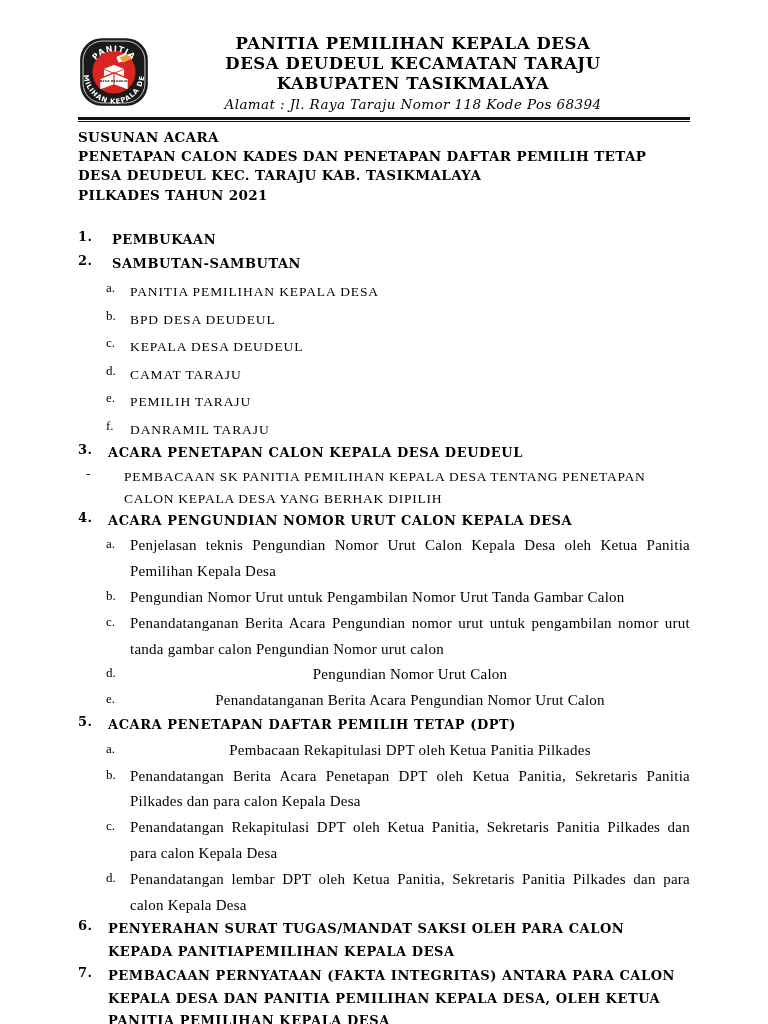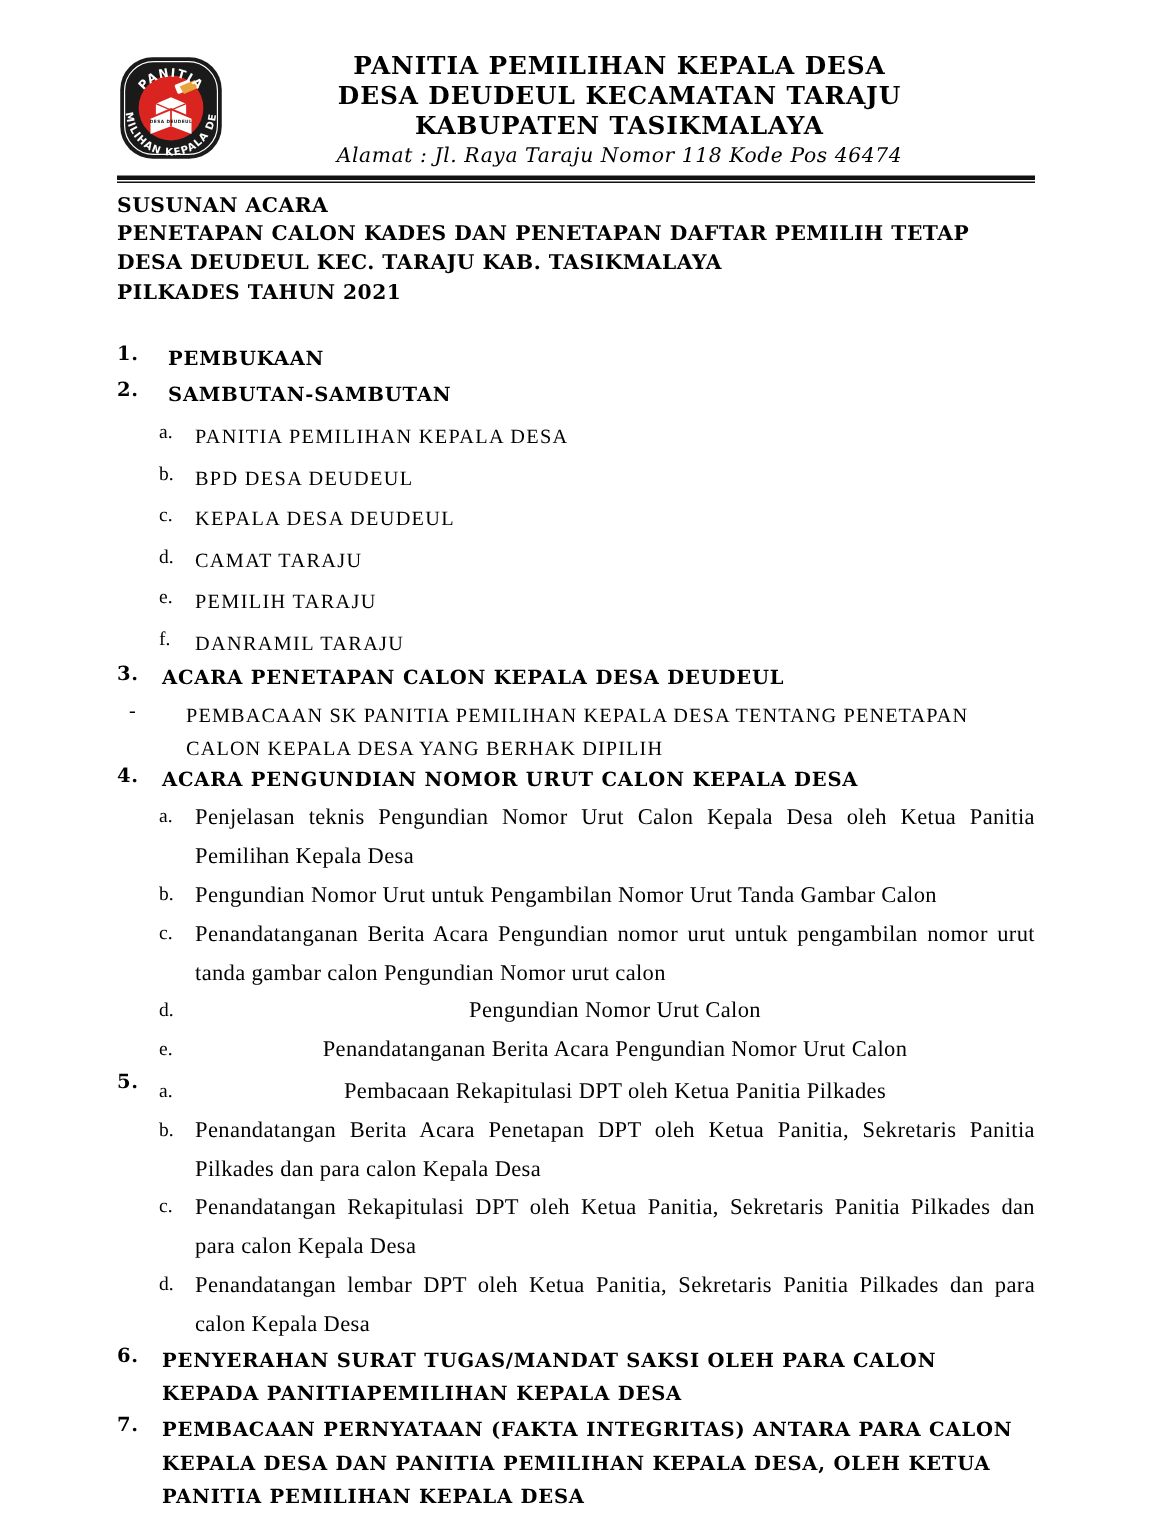--- a/index.html
+++ b/index.html
@@ -221,21 +221,21 @@
             <textPath href="#arcBot" startOffset="50%" text-anchor="middle">PEMILIHAN KEPALA DESA</textPath>
           </text>
           <text x="50" y="64" font-family="DejaVu Sans, sans-serif" font-size="4" font-weight="bold" fill="#1a1a1a" text-anchor="middle" letter-spacing="0.4">DESA DEUDEUL</text>
         </svg>
       </div>
 
       <div class="lh-text">
         <div class="org-line">PANITIA PEMILIHAN KEPALA DESA</div>
         <div class="org-line">DESA DEUDEUL KECAMATAN TARAJU</div>
         <div class="org-line">KABUPATEN TASIKMALAYA</div>
-        <div class="addr-line">Alamat : Jl. Raya Taraju Nomor 118 Kode Pos 46474</div>
+        <div class="addr-line">Alamat : Jl. Raya Taraju Nomor 118 Kode Pos 68394</div>
       </div>
 
     </div>
   </div>
 
   <div class="rule-double"></div>
 
   <div class="title-block">
     <div class="title-line">SUSUNAN ACARA</div>
     <div class="title-line">PENETAPAN CALON KADES DAN PENETAPAN DAFTAR PEMILIH TETAP</div>
@@ -312,20 +312,21 @@
         <span class="sub-text-just nojust">Pengundian Nomor Urut Calon</span>
       </div>
       <div class="sub-item-just">
         <span class="sub-marker">e.</span>
         <span class="sub-text-just nojust">Penandatanganan Berita Acara Pengundian Nomor Urut Calon</span>
       </div>
     </div>
 
     <div class="num-item">
       <span class="num-marker">5.</span>
+      <span class="num-text">ACARA PENETAPAN DAFTAR PEMILIH TETAP (DPT)</span>
     </div>
     <div class="sub-list">
       <div class="sub-item-just">
         <span class="sub-marker">a.</span>
         <span class="sub-text-just nojust">Pembacaan Rekapitulasi DPT oleh Ketua Panitia Pilkades</span>
       </div>
       <div class="sub-item-just">
         <span class="sub-marker">b.</span>
         <span class="sub-text-just">Penandatangan Berita Acara Penetapan DPT oleh Ketua Panitia, Sekretaris Panitia Pilkades dan para calon Kepala Desa</span>
       </div>

